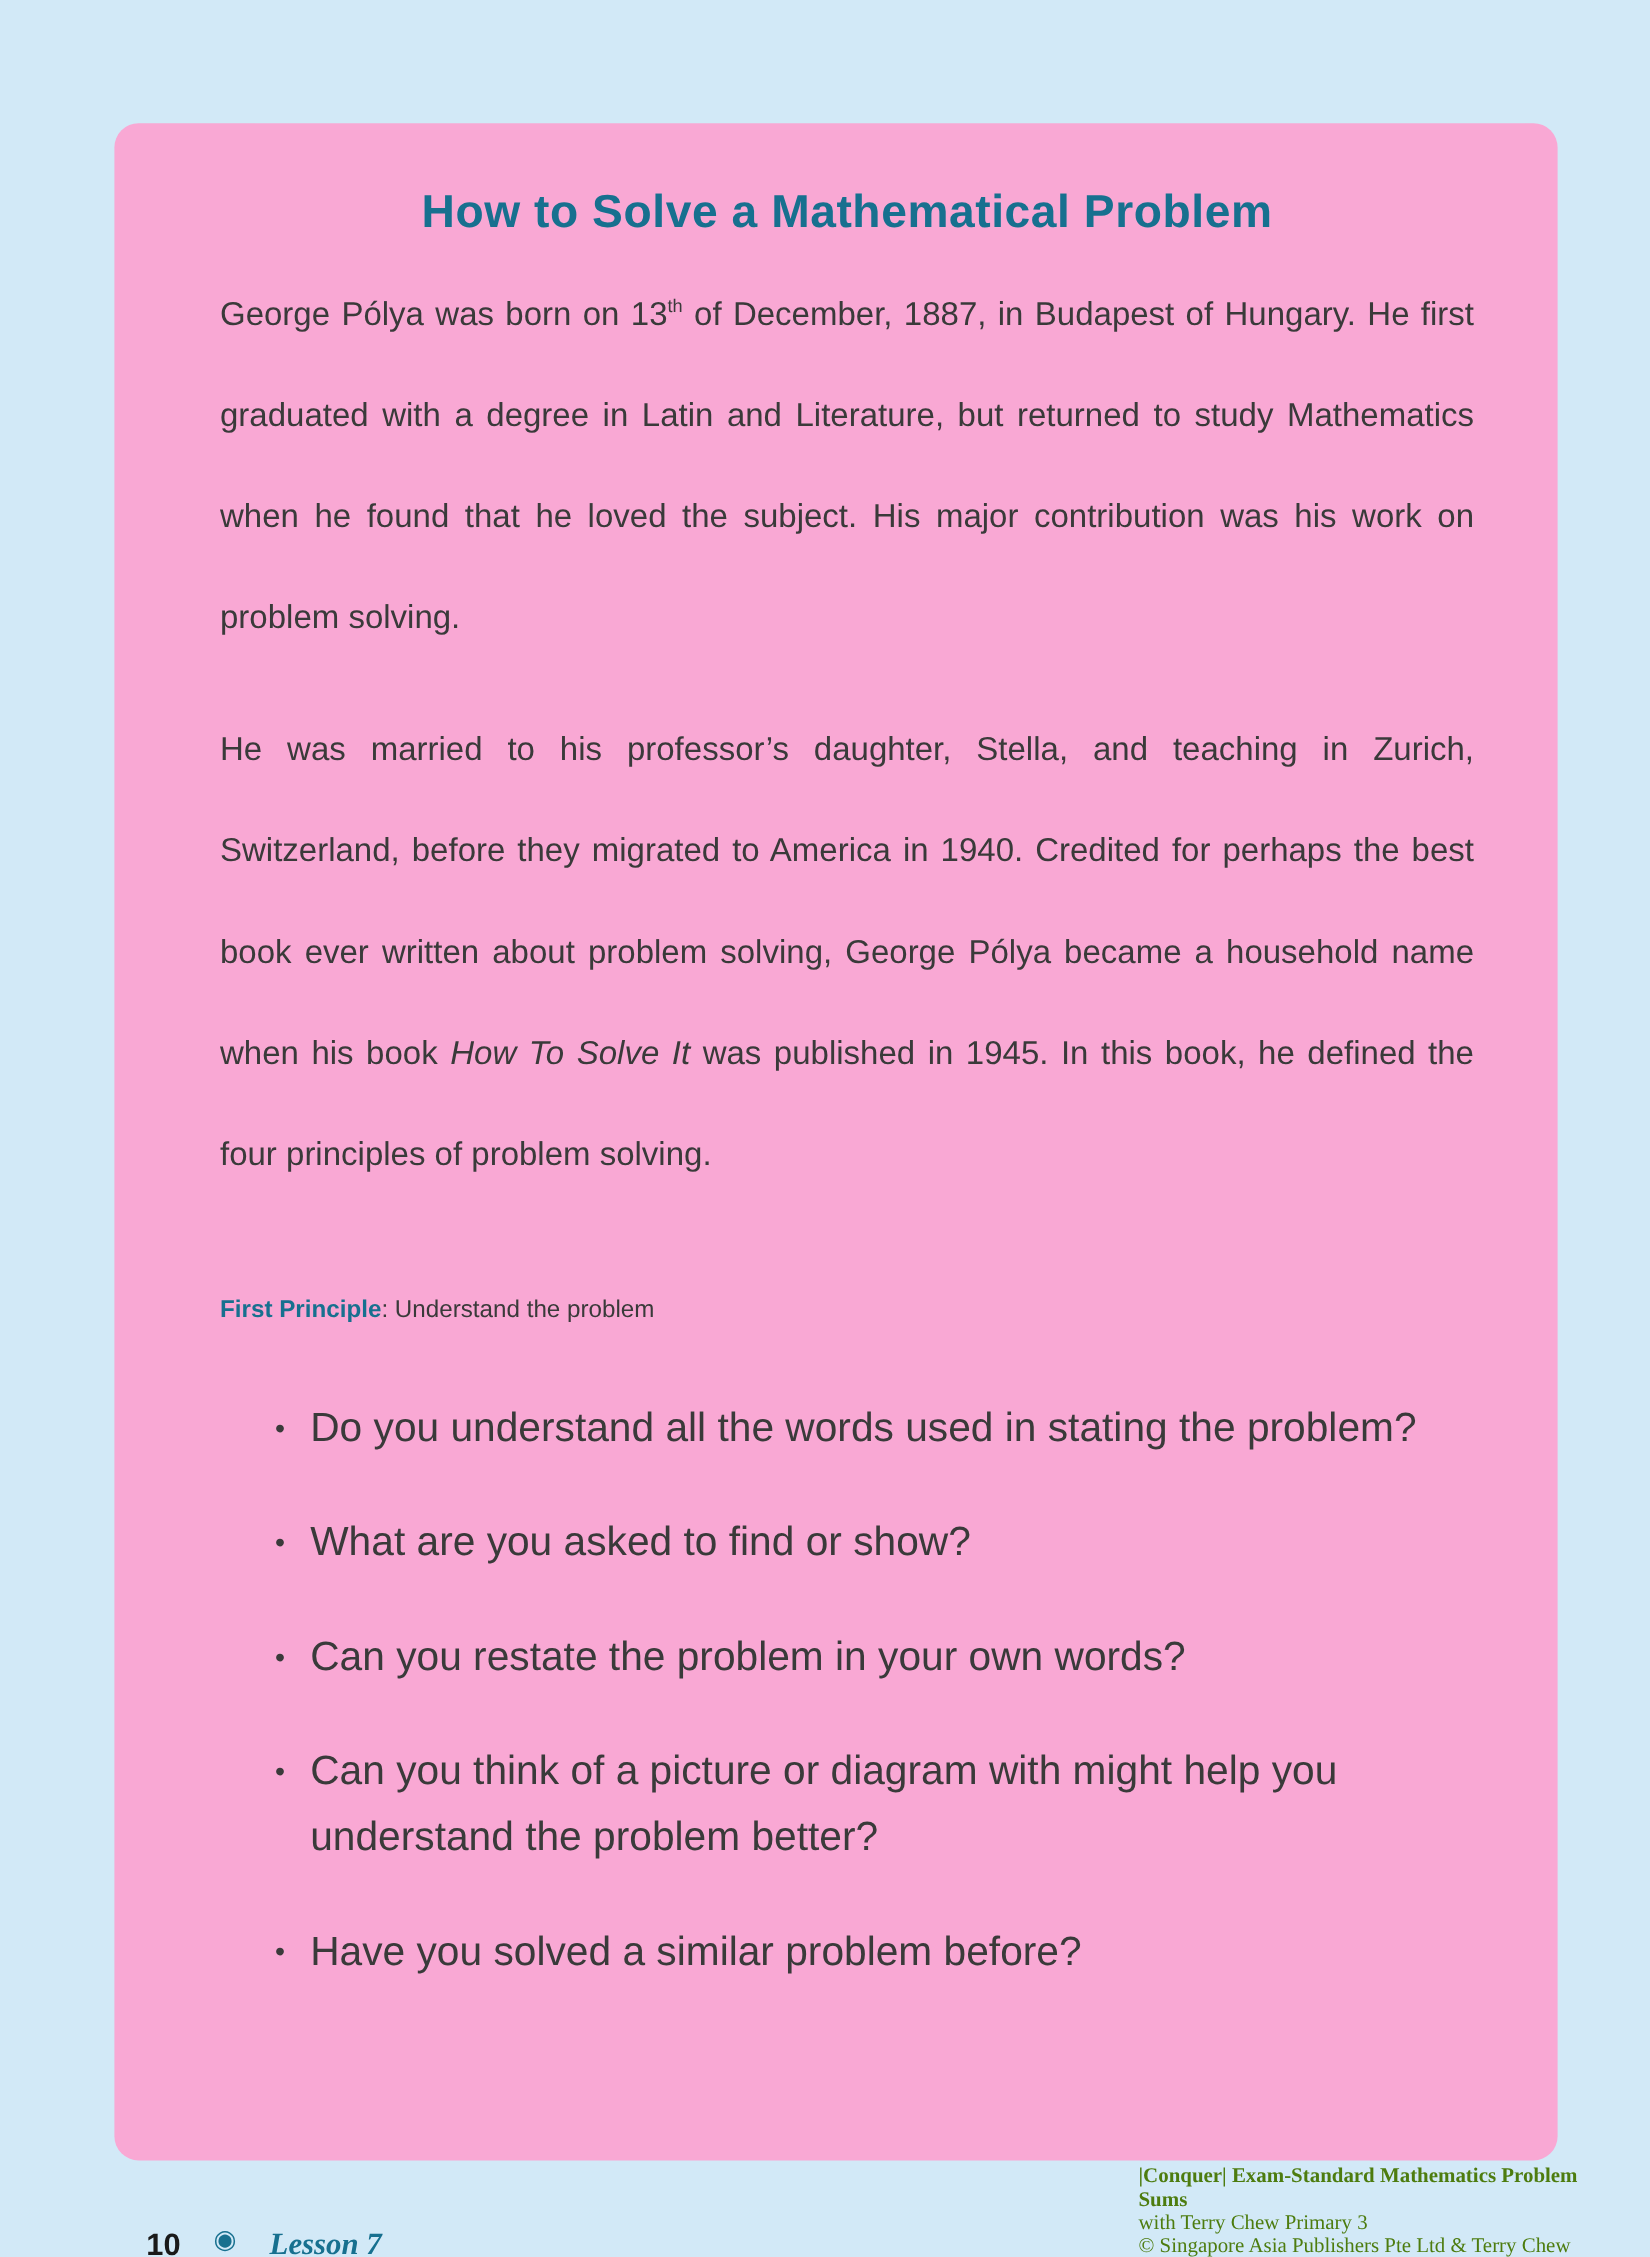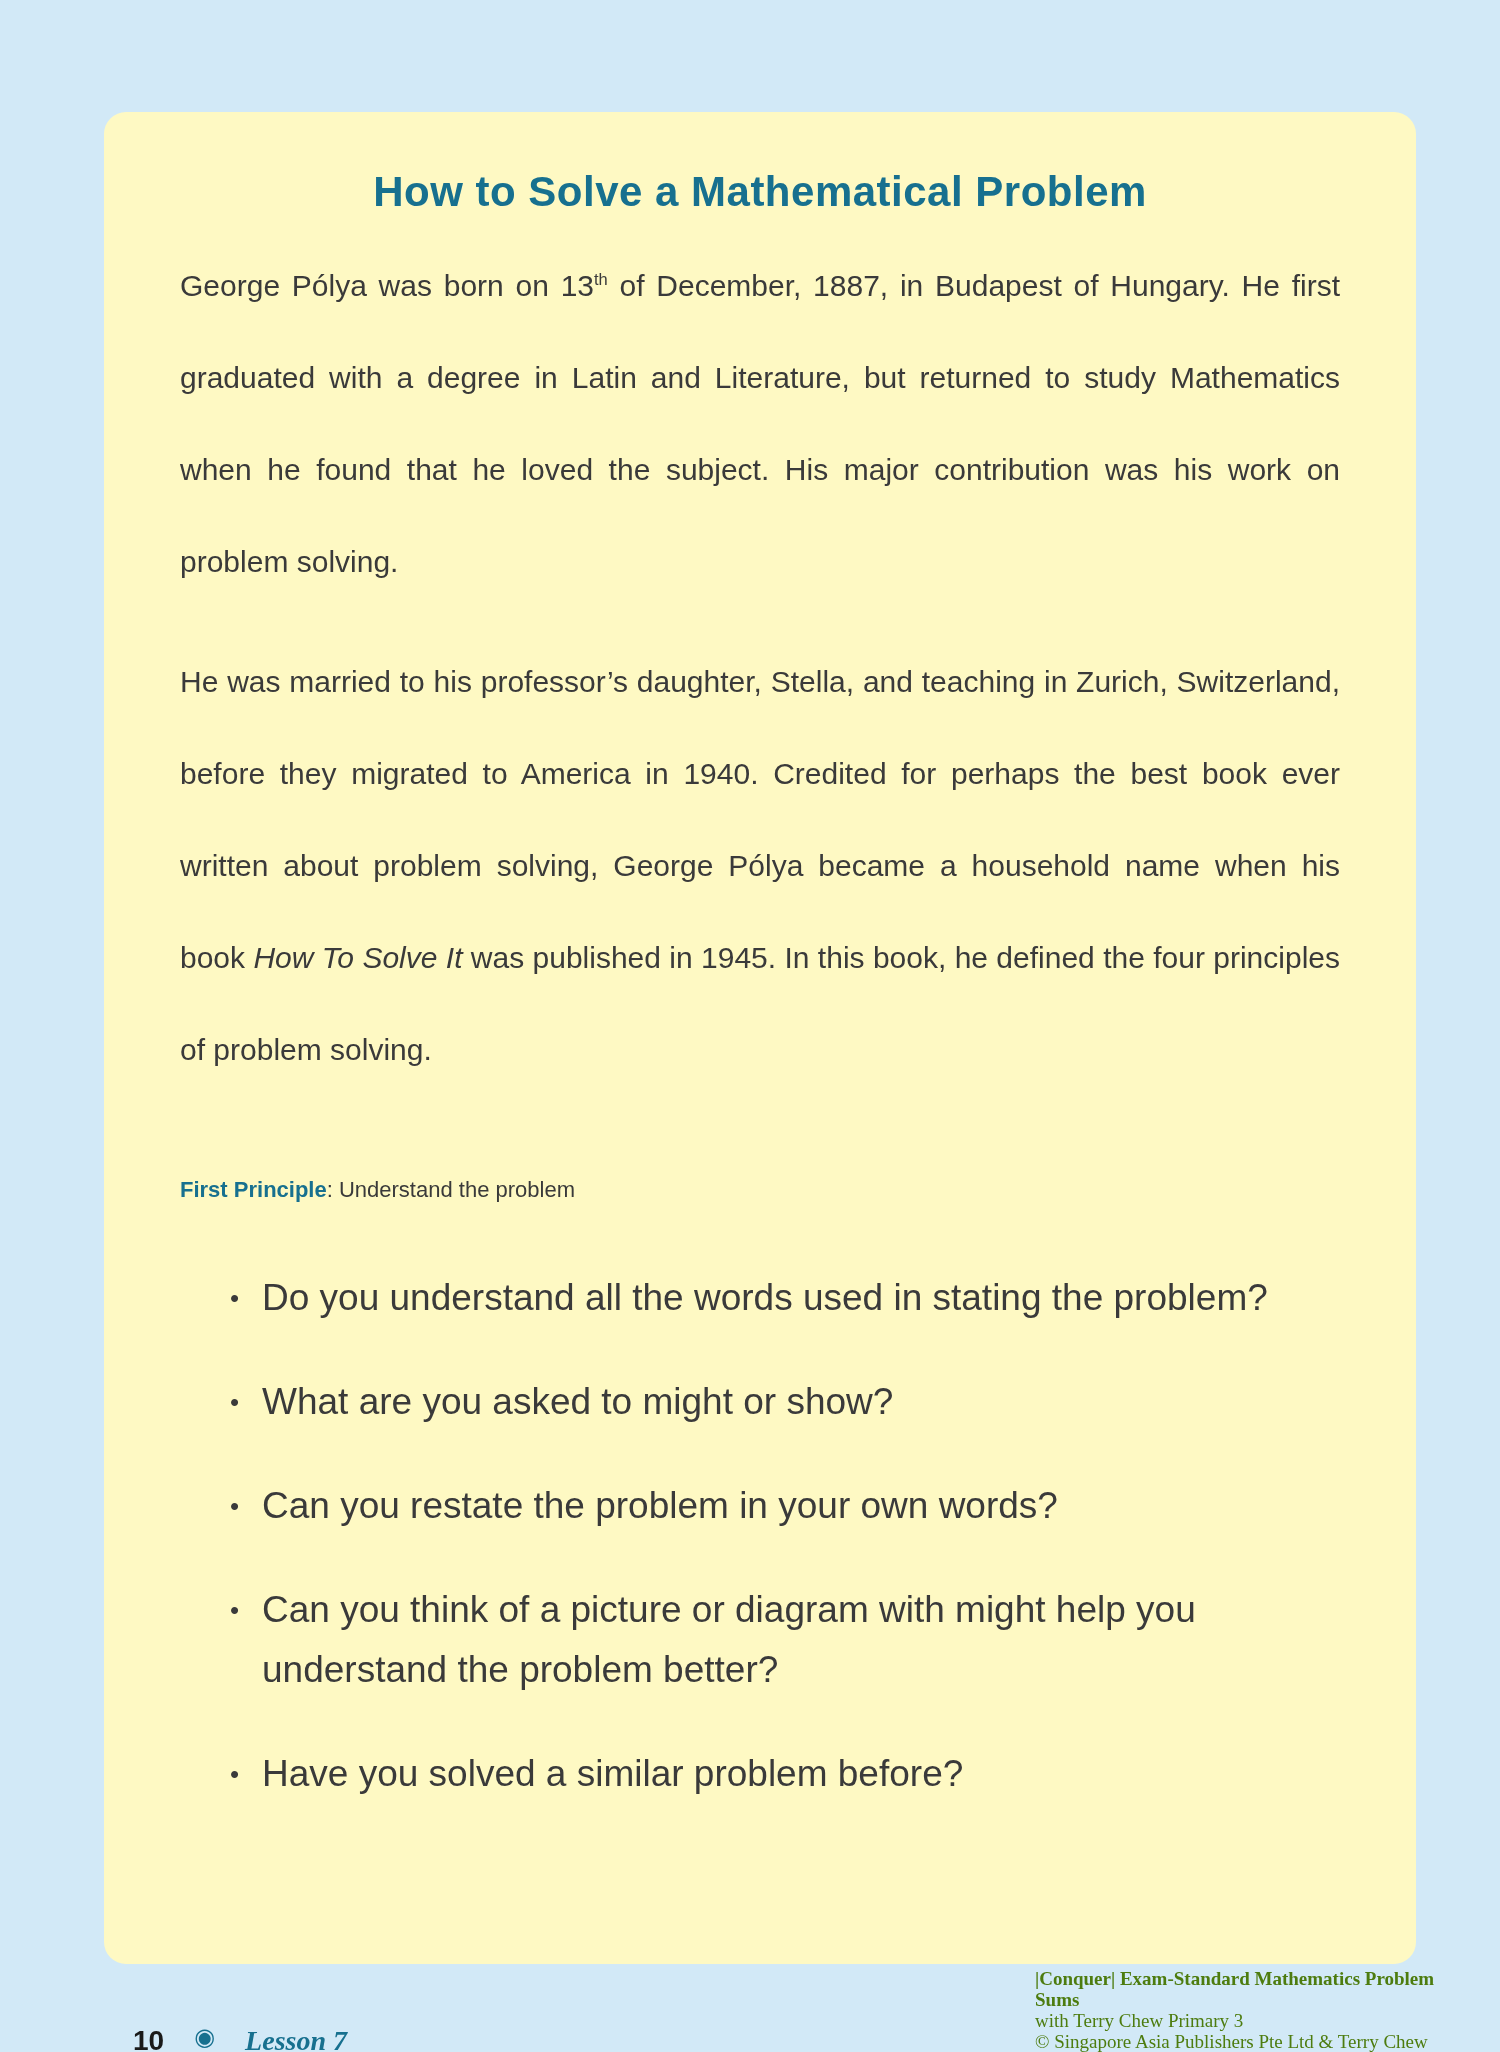--- a/index.html
+++ b/index.html
@@ -12,23 +12,23 @@
     position: relative;
     overflow: hidden;
   }
 
   .card {
     position: absolute;
     left: 104px;
     top: 112px;
     width: 1312px;
     height: 1852px;
-    background: #fef9c3;
+    background: #f9a8d4;
     border-radius: 22px;
-    padding: 56px 76px 0 76px;
+    padding: 56px 76px 0 96px;
     overflow: hidden;
   }
 
   .title {
     font-size: 42px;
     font-weight: bold;
     color: #17708f;
     text-align: center;
     margin-bottom: 24px;
     letter-spacing: 0.5px;
@@ -142,21 +142,21 @@
   <h1 class="title">How to Solve a Mathematical Problem</h1>
 
   <p class="para"><span>George Pólya was born on 13</span><sup>th</sup><span> of December, 1887, in Budapest of Hungary. He first graduated with a degree in Latin and Literature, but returned to study Mathematics when he found that he loved the subject. His major contribution was his work on problem solving.</span></p>
 
   <p class="para"><span>He was married to his professor’s daughter, Stella, and teaching in Zurich, Switzerland, before they migrated to America in 1940. Credited for perhaps the best book ever written about problem solving, George Pólya became a household name when his book </span><em>How To Solve It</em><span> was published in 1945. In this book, he defined the four principles of problem solving.</span></p>
 
   <p class="principle"><strong class="teal">First Principle</strong><span>: Understand the problem</span></p>
 
   <ul class="bullets">
     <li>Do you understand all the words used in stating the problem?</li>
-    <li>What are you asked to might or show?</li>
+    <li>What are you asked to find or show?</li>
     <li>Can you restate the problem in your own words?</li>
     <li>Can you think of a picture or diagram with might help you understand the problem better?</li>
     <li>Have you solved a similar problem before?</li>
   </ul>
 
 </div>
 
 <div class="footer-left">
   <span class="pagenum">10</span>
   <span class="lesson-icon">◉</span>

